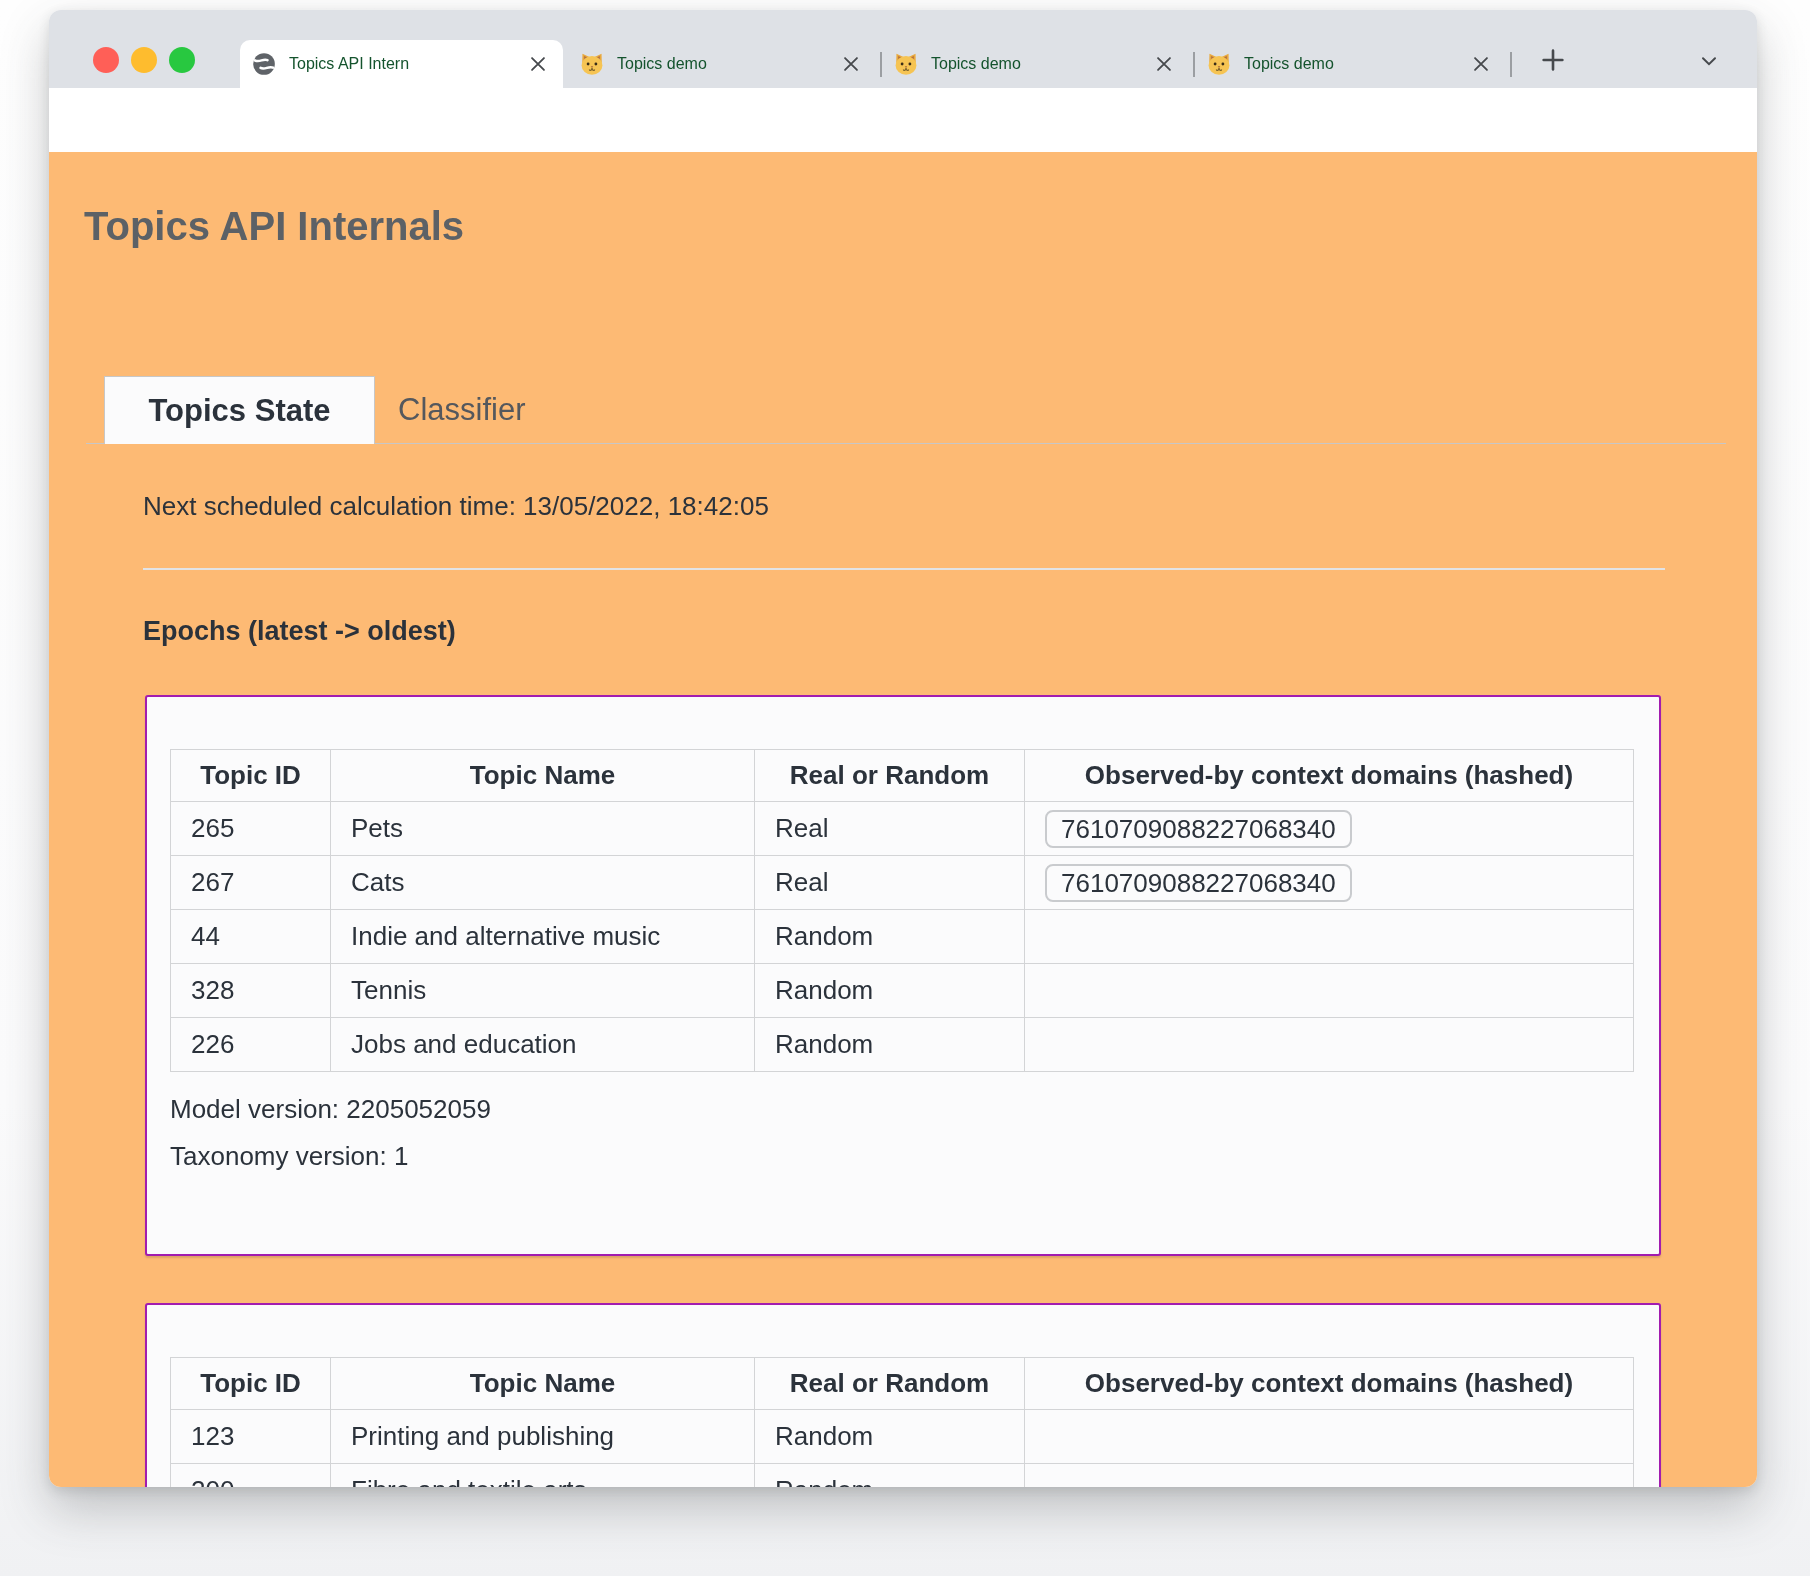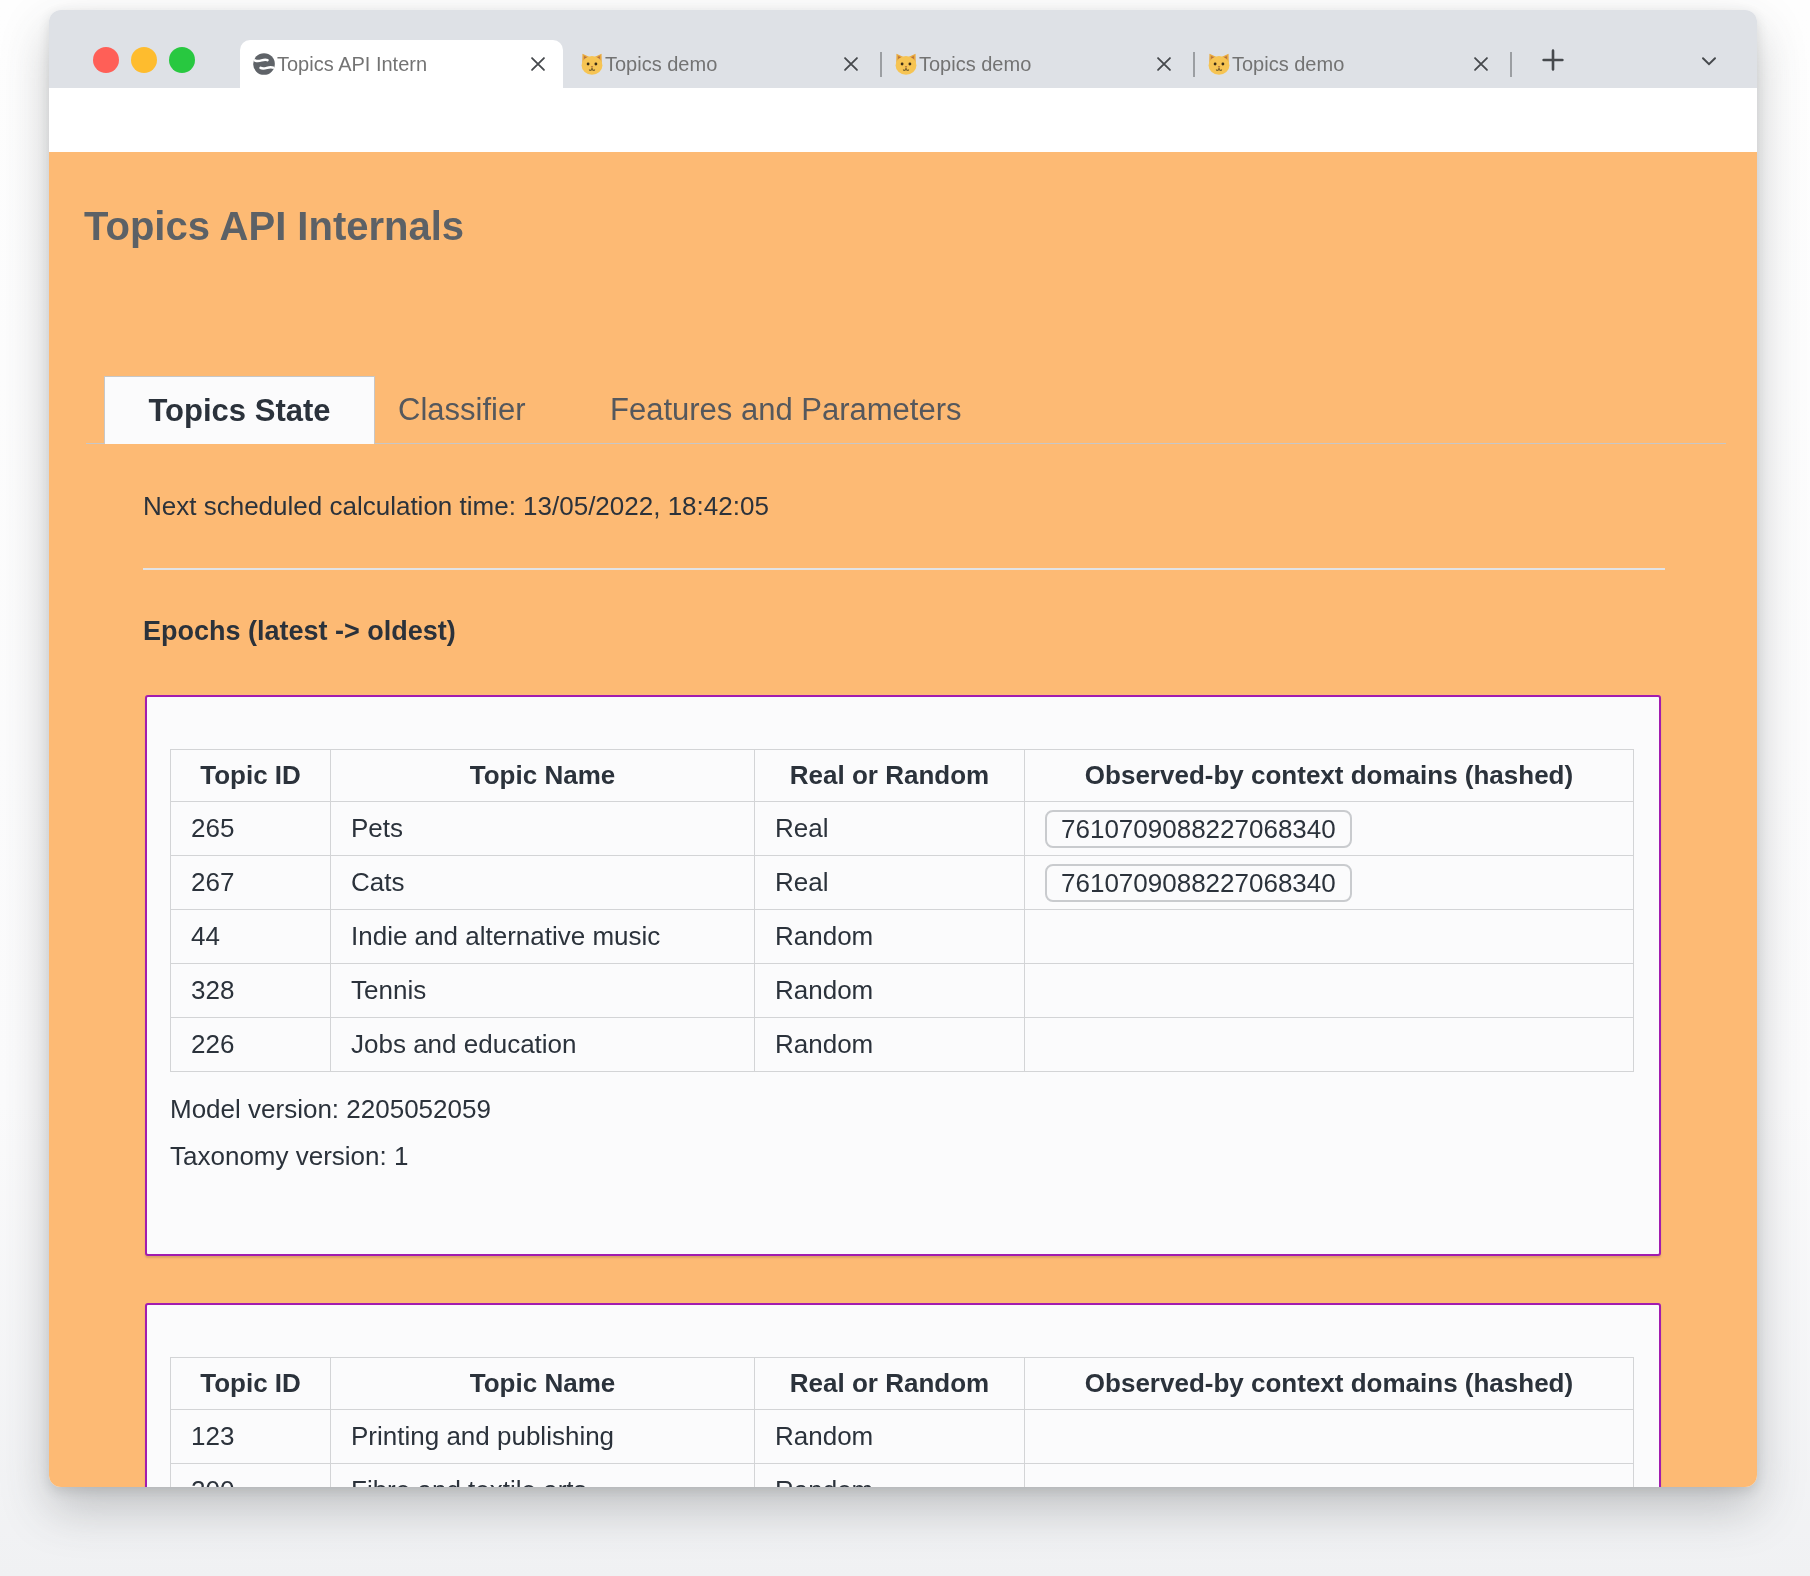--- a/index.html
+++ b/index.html
@@ -13,21 +13,21 @@
 
   
   .tabstrip { position:absolute; left:0; top:0; width:100%; height:78px; background:#dee1e6; }
   .dot { position:absolute; top:37px; width:26px; height:26px; border-radius:50%; }
   .dot.red { left:44px; background:#ff5f57; }
   .dot.yellow { left:82px; background:#febc2e; }
   .dot.green { left:120px; background:#28c840; }
 
   .tab { position:absolute; top:30px; height:48px; display:flex; align-items:center; }
   .tab-active { left:191px; width:323px; background:#fff; border-radius:10px 10px 0 0; padding:0 14px 0 11px; }
-  .tab-title { font-size:20px; color:#737373; white-space:nowrap; overflow:hidden; position:relative; flex:1; margin-left:0; }
+  .tab-title { font-size:16px; color:#14532d; white-space:nowrap; overflow:hidden; position:relative; flex:1; margin-left:12px; }
   .tab-active .tab-title::after { content:""; position:absolute; right:0; top:0; width:34px; height:100%;
     background:linear-gradient(to right, rgba(255,255,255,0), #fff); }
   .tab-inactive { padding:0 18px 0 11px; }
   .tab-inactive .tab-title::after { display:none; }
   .t2 { left:519px; width:312px; }
   .t3 { left:833px; width:311px; }
   .t4 { left:1146px; width:315px; }
   .tab-x { width:22px; height:22px; flex:0 0 auto; margin-left:8px; cursor:pointer; }
   .tab-divider { position:absolute; top:42px; width:2px; height:25px; background:#9b9ea2; }
   .d2 { left:831px; } .d3 { left:1144px; } .d4 { left:1461px; }
@@ -268,21 +268,20 @@
         </svg>
     </div>
   </div>
 
   <div class="page">
     <div class="page-h1">Topics API Internals</div>
 
     <div class="ptab-underline"></div>
     <div class="ptab-selected">Topics State</div>
     <div class="ptab classifier">Classifier</div>
-    <div class="ptab features">Features and Parameters</div>
 
     <div class="next-calc">Next scheduled calculation time: 13/05/2022, 18:42:05</div>
     <div class="page-hr"></div>
     <div class="epochs-h">Epochs (latest -&gt; oldest)</div>
 
     <div class="epoch-box box1">
       <table class="topics">
         <colgroup>
             <col class="c-id">
             <col class="c-name">

